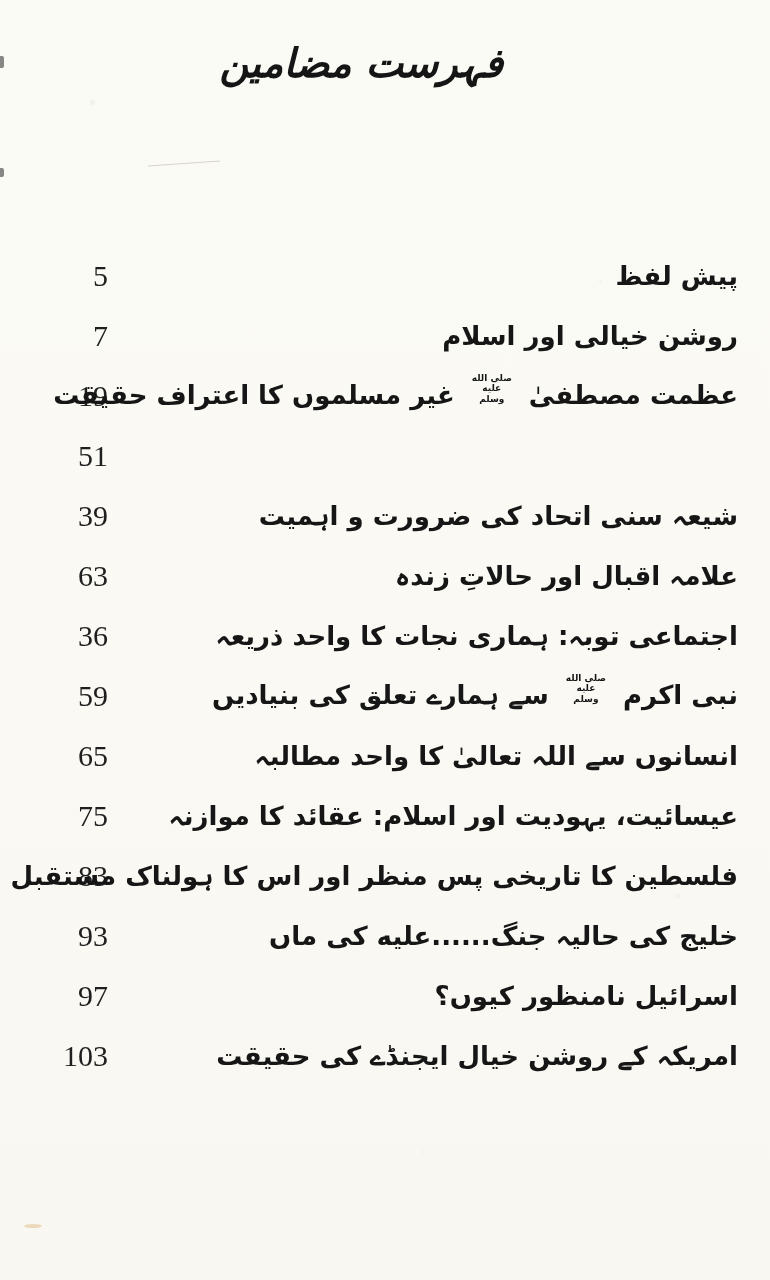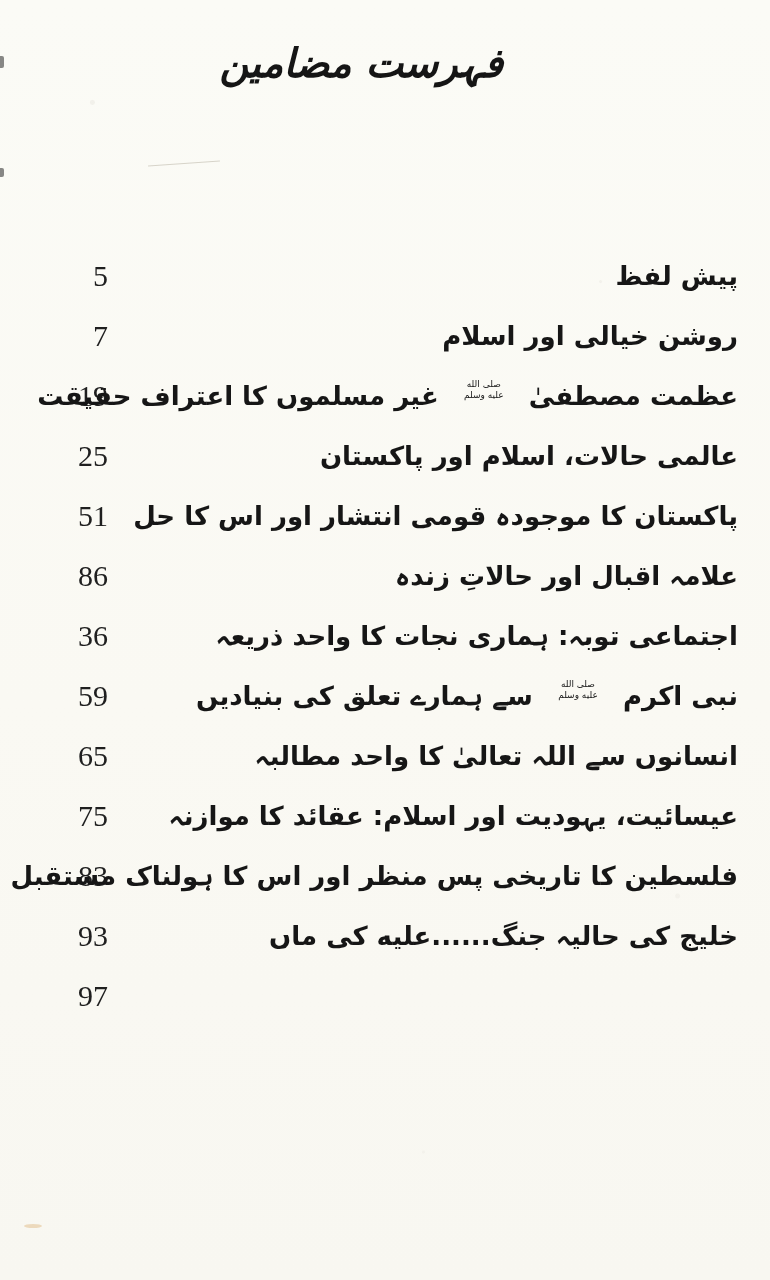--- a/index.html
+++ b/index.html
@@ -92,27 +92,27 @@
     font-size: 26px;
     font-weight: bold;
     white-space: nowrap;
     color: #161616;
     max-width: 600px;
   }
   .honorific {
     display: inline-block;
     width: 44px;
     font-size: 9px;
-    font-weight: normal;
+    font-weight: bold;
     line-height: 1.15;
     text-align: center;
     vertical-align: middle;
     transform: translateY(-8px);
     white-space: normal;
-    margin: 0 14px;
+    margin: 0 6px;
   }
 </style>
 </head>
 <body>
 
 <div class="scan-page">
 
   <div class="scratch"></div>
   <div class="edge-mark m1"></div>
   <div class="edge-mark m2"></div>
@@ -127,29 +127,28 @@
   </div>
       <div class="toc-row">
     <span class="page-number">7</span>
     <span class="chapter-title">روشن خیالی اور اسلام</span>
   </div>
       <div class="toc-row">
     <span class="page-number">19</span>
     <span class="chapter-title">عظمت مصطفیٰ <span class="honorific">صلى الله عليه وسلم</span> غیر مسلموں کا اعتراف حقیقت</span>
   </div>
       <div class="toc-row">
-    <span class="page-number">25</span>
-    <span class="chapter-title">عالمی حالات، اسلام اور پاکستان</span>
+    <span class="page-number">51</span>
   </div>
       <div class="toc-row">
-    <span class="page-number">51</span>
-    <span class="chapter-title">پاکستان کا موجودہ قومی انتشار اور اس کا حل</span>
+    <span class="page-number">39</span>
+    <span class="chapter-title">شیعہ سنی اتحاد کی ضرورت و اہمیت</span>
   </div>
       <div class="toc-row">
-    <span class="page-number">86</span>
+    <span class="page-number">63</span>
     <span class="chapter-title">علامہ اقبال اور حالاتِ زندہ</span>
   </div>
       <div class="toc-row">
     <span class="page-number">36</span>
     <span class="chapter-title">اجتماعی توبہ: ہماری نجات کا واحد ذریعہ</span>
   </div>
       <div class="toc-row">
     <span class="page-number">59</span>
     <span class="chapter-title">نبی اکرم <span class="honorific">صلى الله عليه وسلم</span> سے ہمارے تعلق کی بنیادیں</span>
   </div>
@@ -164,15 +163,20 @@
       <div class="toc-row">
     <span class="page-number">83</span>
     <span class="chapter-title">فلسطین کا تاریخی پس منظر اور اس کا ہولناک مستقبل</span>
   </div>
       <div class="toc-row">
     <span class="page-number">93</span>
     <span class="chapter-title">خلیج کی حالیہ جنگ......عليه کی ماں</span>
   </div>
       <div class="toc-row">
     <span class="page-number">97</span>
+    <span class="chapter-title">اسرائیل نامنظور کیوں؟</span>
+  </div>
+      <div class="toc-row">
+    <span class="page-number">103</span>
+    <span class="chapter-title">امریکہ کے روشن خیال ایجنڈے کی حقیقت</span>
   </div>
     </div>
 </div>
 
 </body></html>

